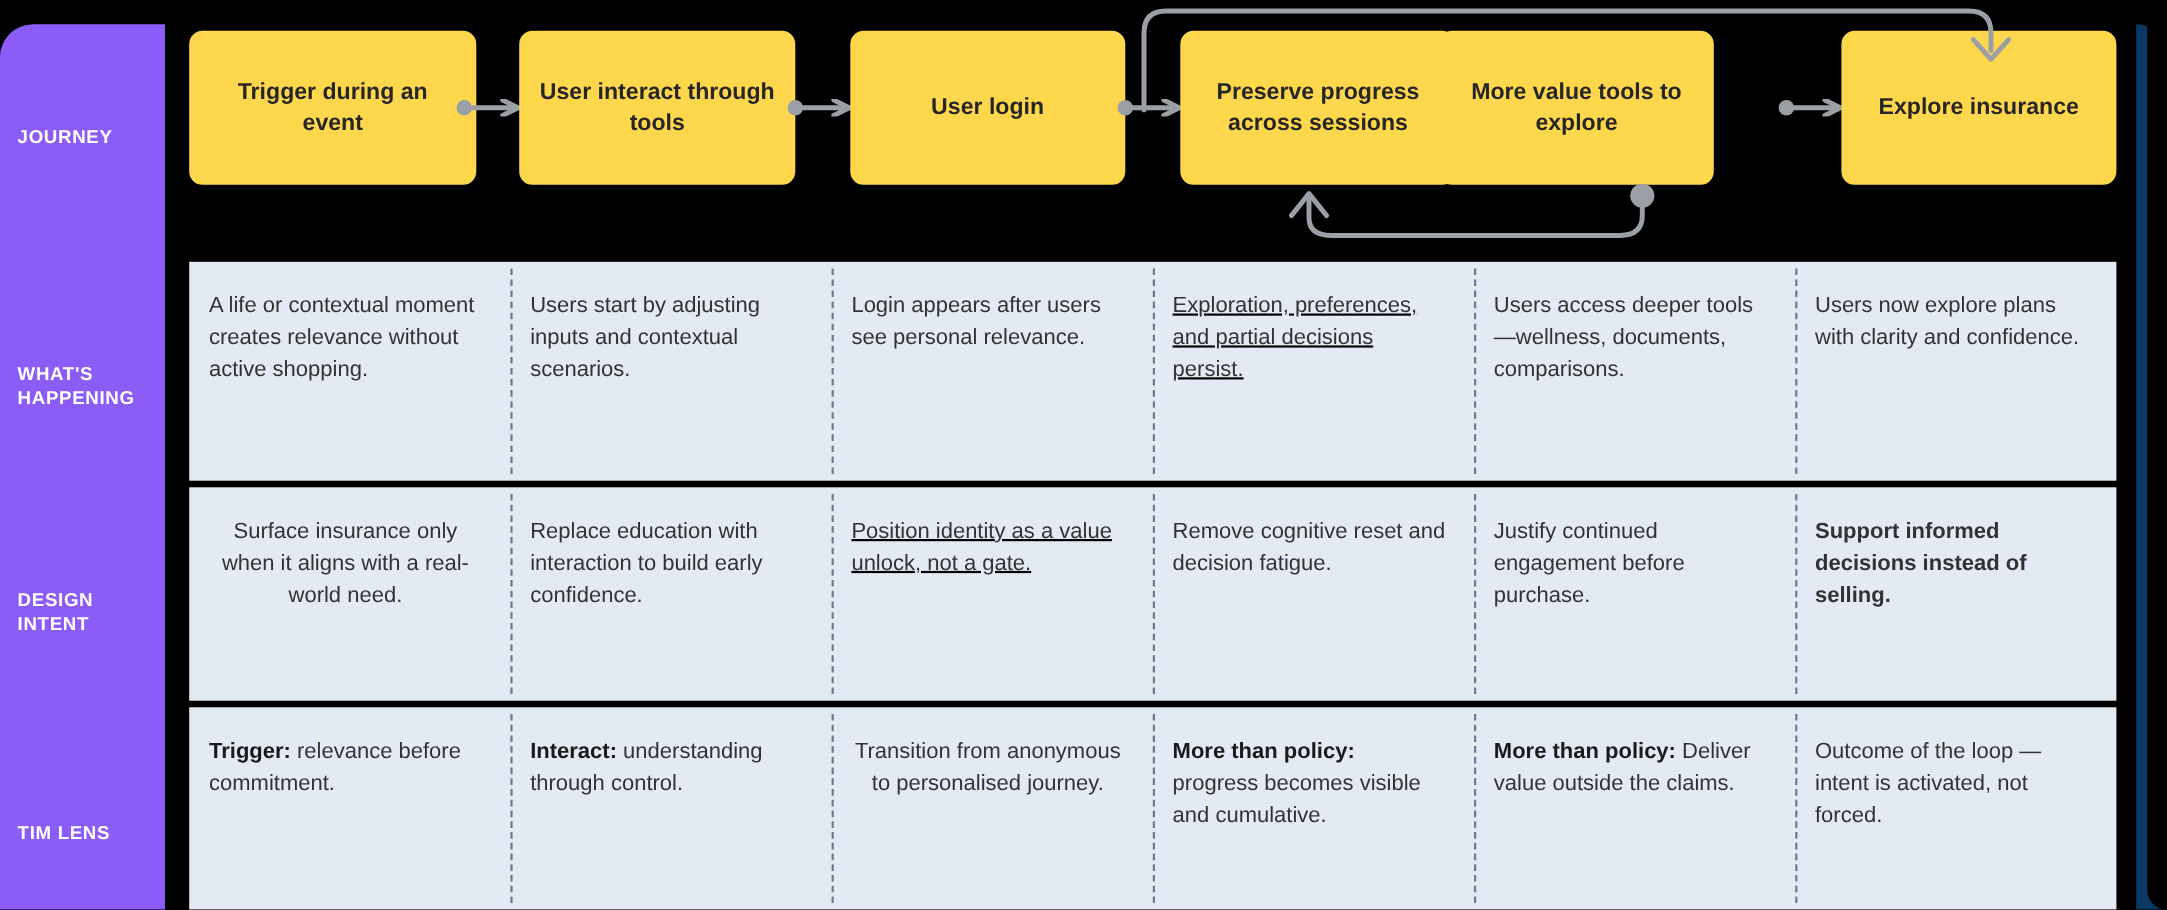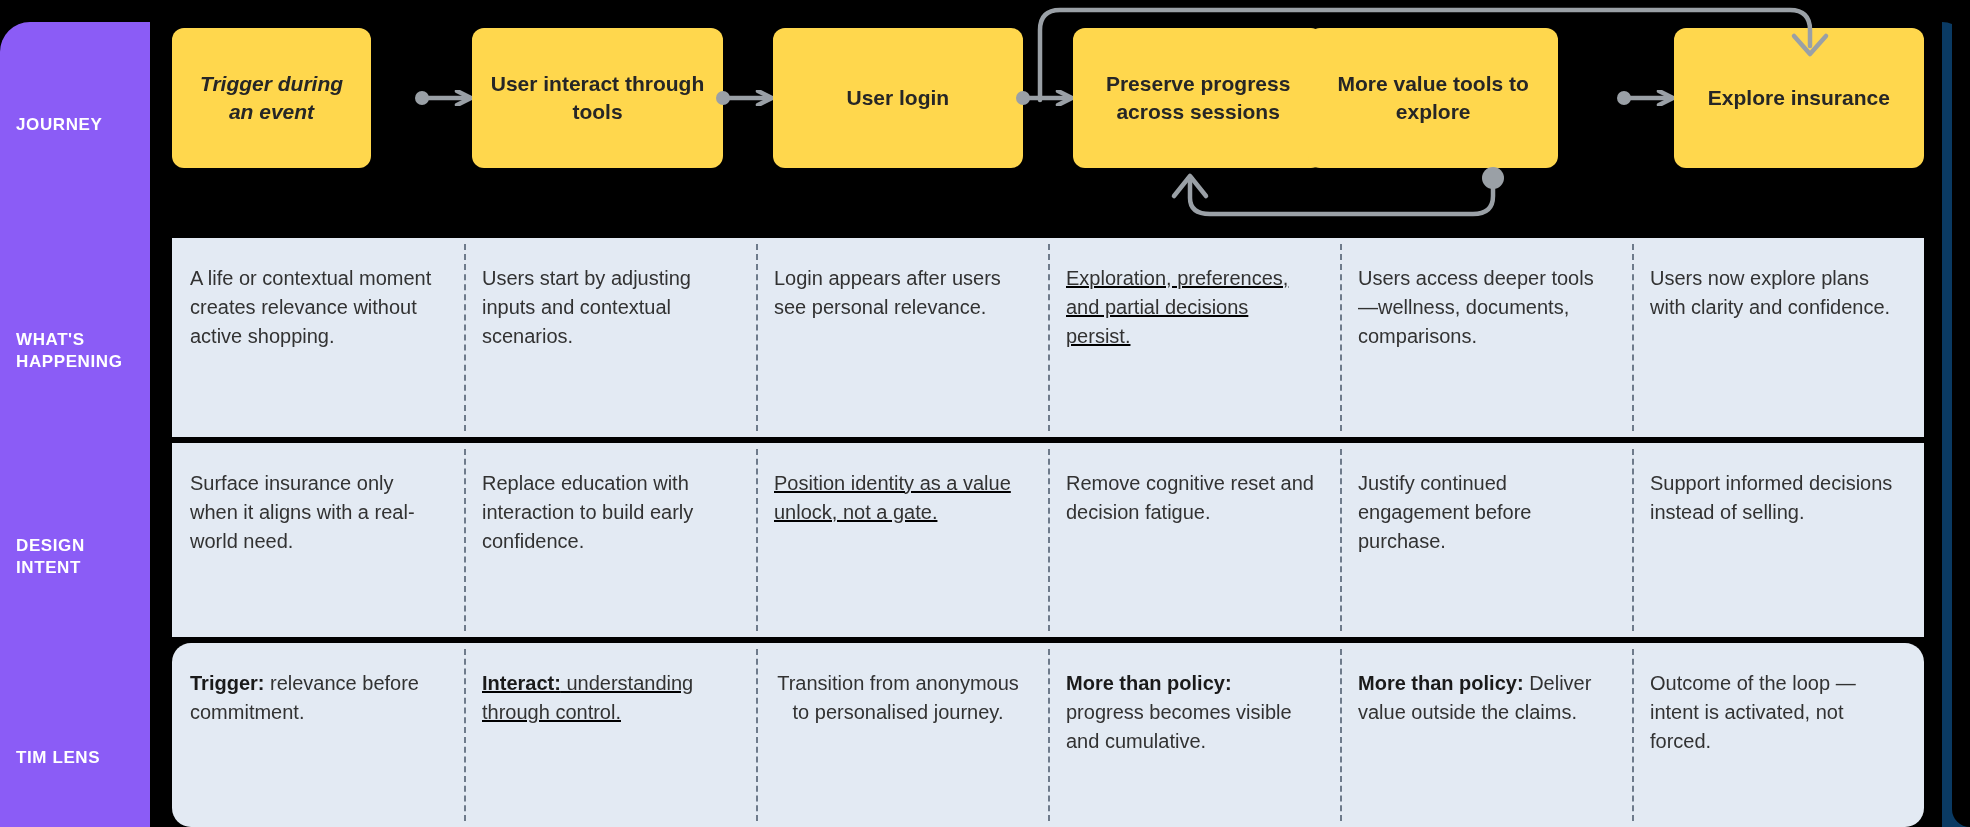--- a/index.html
+++ b/index.html
@@ -126,21 +126,21 @@
   
   .row {
     position: absolute;
     left: 172px;
     width: 1752px;
     display: flex;
     background: #E3EAF3;
   }
   .row.r1 { top: 238px; height: 199px; }
   .row.r2 { top: 443px; height: 194px; }
-  .row.r3 { top: 643px; height: 184px; border-radius: 19px; }
+  .row.r3 { top: 643px; height: 184px; }
 
   .cell {
     box-sizing: border-box;
     padding: 26px 26px 2px 18px;
     position: relative;
   }
   .cell + .cell::before {
     content: "";
     position: absolute;
     left: 0;
@@ -169,21 +169,21 @@
     <div class="rail-label r1">WHAT'S HAPPENING</div>
     <div class="rail-label r2">DESIGN INTENT</div>
     <div class="rail-label r3">TIM LENS</div>
   </div>
 
   <div class="right-rail">
     <div class="right-rail-inner"></div>
   </div>
 
   <div class="journey-strip" id="journey-strip">
-      <div class="jbox" style="left: 0px; width: 199px; font-style: italic;">
+      <div class="jbox" style="left: 0px; width: 261px;">
         <span>Trigger during an event</span>
       </div>
       <div class="conn" style="left: 243.333px; width: 64px;">
         <div class="dot"></div>
         <svg width="56" height="16" viewBox="0 0 56 16">
           <path d="M 0 8 L 44 8" stroke="#9AA0A6" stroke-width="4.5" stroke-linecap="round" fill="none"></path>
           <path d="M 32 1 L 46 8 L 32 15" stroke="#9AA0A6" stroke-width="4.5" stroke-linecap="round" stroke-linejoin="round" fill="none"></path>
         </svg>
       </div>
       <div class="jbox" style="left: 300.333px; width: 250.333px;">
@@ -255,44 +255,44 @@
         <p>Exploration, preferences, and partial decisions persist.</p>
       </div>
       <div class="cell" style="width: 292px;">
         <p>Users access deeper tools—wellness, documents, comparisons.</p>
       </div>
       <div class="cell" style="width: 292px;">
         <p>Users now explore plans with clarity and confidence.</p>
       </div>
     </div>
   <div class="row r2">
-      <div class="cell" style="width: 292px;">
+      <div class="cell" style="width: 292px; text-align: center;">
         <p>Surface insurance only when it aligns with a real-world need.</p>
       </div>
       <div class="cell" style="width: 292px;">
         <p>Replace education with interaction to build early confidence.</p>
       </div>
       <div class="cell" style="width: 292px; text-decoration: underline;">
         <p>Position identity as a value unlock, not a gate.</p>
       </div>
       <div class="cell" style="width: 292px;">
         <p>Remove cognitive reset and decision fatigue.</p>
       </div>
       <div class="cell" style="width: 292px;">
         <p>Justify continued engagement before purchase.</p>
       </div>
-      <div class="cell" style="width: 292px;">
+      <div class="cell" style="width: 292px; font-weight: bold;">
         <p>Support informed decisions instead of selling.</p>
       </div>
     </div>
   <div class="row r3">
       <div class="cell" style="width: 292px;">
         <p><b>Trigger:</b> relevance before commitment.</p>
       </div>
-      <div class="cell" style="width: 292px; text-decoration: underline;">
+      <div class="cell" style="width: 292px;">
         <p><b>Interact:</b> understanding through control.</p>
       </div>
       <div class="cell" style="width: 292px; text-align: center;">
         <p>Transition from anonymous to personalised journey.</p>
       </div>
       <div class="cell" style="width: 292px;">
         <p><b>More than policy:</b> progress becomes visible and cumulative.</p>
       </div>
       <div class="cell" style="width: 292px;">
         <p><b>More than policy:</b> Deliver value outside the claims.</p>

